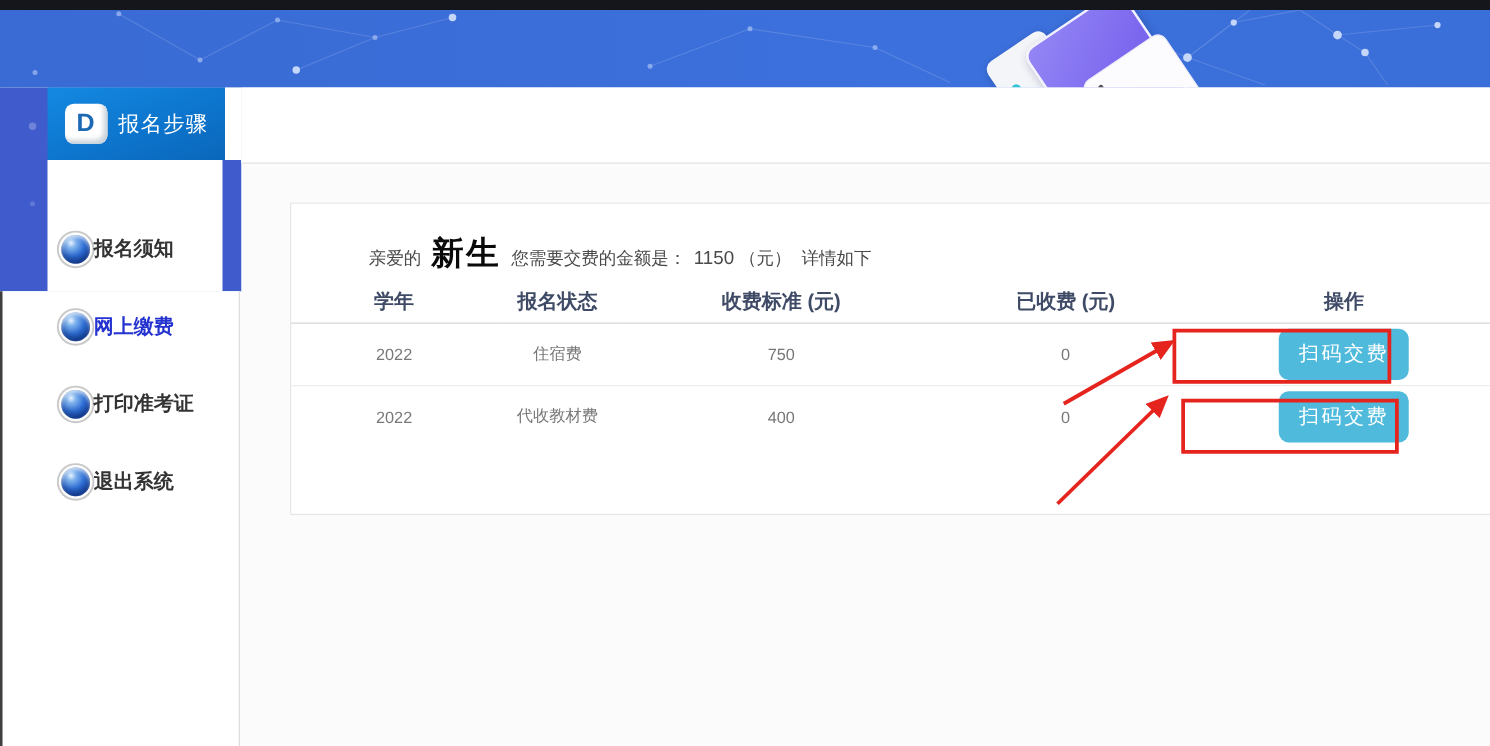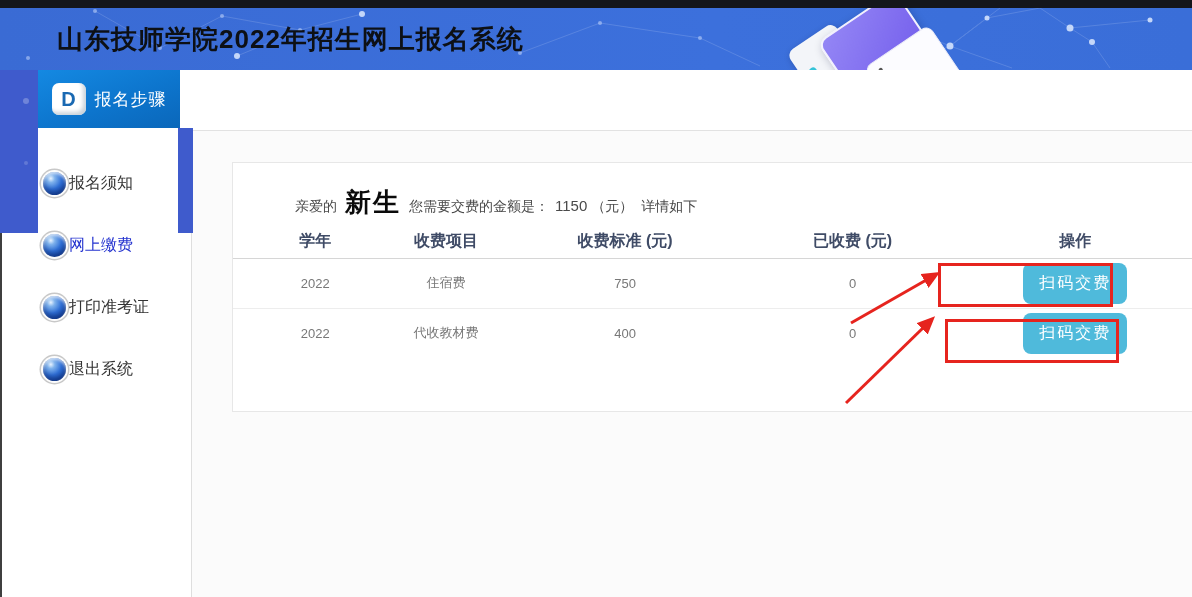--- a/index.html
+++ b/index.html
@@ -45,21 +45,21 @@
            box-shadow:inset -3px -3px 4px #c9d2da; }
   .sb-title { color:#ffffff; font-size:17px; letter-spacing:1px; }
 
   
   .menu-white-top { position:absolute; left:38px; top:128px; width:140px; height:105px; background:#ffffff; z-index:2; }
   .sidebar-bottom { position:absolute; left:0; top:233px; width:192px; height:364px; background:#ffffff;
                     border-right:1px solid #dedede; z-index:2; }
   .left-edge { position:absolute; left:0; top:233px; width:2px; height:364px; background:#3f3f3f; z-index:3; }
 
   
-  .menu { position:absolute; left:32px; top:128px; width:140px; padding-top:24px; z-index:3; }
+  .menu { position:absolute; left:38px; top:128px; width:140px; padding-top:40px; z-index:3;font-weight:bold; }
   .menu-item { height:62px; display:flex; align-items:center; padding-left:11px; cursor:pointer; }
   .ball { width:23px; height:23px; border-radius:50%; flex:none; margin-right:3px;
           background:radial-gradient(circle at 34% 28%, #e8f3ff 0%, #7fb2ec 18%, #2f6fd6 48%, #1b52b5 72%, #123f96 100%);
           box-shadow:inset 0 -4px 5px rgba(0,0,40,.3), inset 0 2px 3px rgba(255,255,255,.7),
                      0 0 0 2px rgba(255,255,255,.95), 0 0 0 3.5px #c8c8c8; }
   .mi-label { font-size:16px; color:#333333; white-space:nowrap; }
   .menu-item.active .mi-label { color:#2433cf; }
 
   
   .panel { position:absolute; left:232px; top:162px; width:970px; height:250px; background:#ffffff;
@@ -128,21 +128,20 @@
           <circle cx="950" cy="38" r="3.5"></circle>
         <circle cx="987" cy="10" r="2.5"></circle>
           <circle cx="1070" cy="20" r="3.5"></circle>
           <circle cx="1092" cy="34" r="3"></circle>
         <circle cx="1150" cy="12" r="2.5"></circle>
       </g>
     </svg>
     <div class="card c1"></div>
     <div class="card c2"></div>
     <div class="card c3"></div>
-    <h1 class="title">山东技师学院2022年招生网上报名系统</h1>
   </header>
 
   <div class="left-blue"></div>
   <div class="top-strip"></div>
   <div class="strip-patch"></div>
   <div class="menu-white-top"></div>
   <div class="sidebar-bottom"></div>
   <div class="left-edge"></div>
 
   <div class="sb-header">
@@ -178,21 +177,21 @@
       <colgroup>
         <col style="width:17%">
           <col style="width:10%">
           <col style="width:27%">
           <col style="width:20%">
           <col style="width:26%">
       </colgroup>
       <thead>
         <tr>
           <th>学年</th>
-          <th>收费项目</th>
+          <th>报名状态</th>
           <th>收费标准 (元)</th>
           <th>已收费 (元)</th>
           <th>操作</th>
         </tr>
       </thead>
       <tbody>
         <tr class="sep">
           <td>2022</td>
           <td>住宿费</td>
           <td>750</td>

